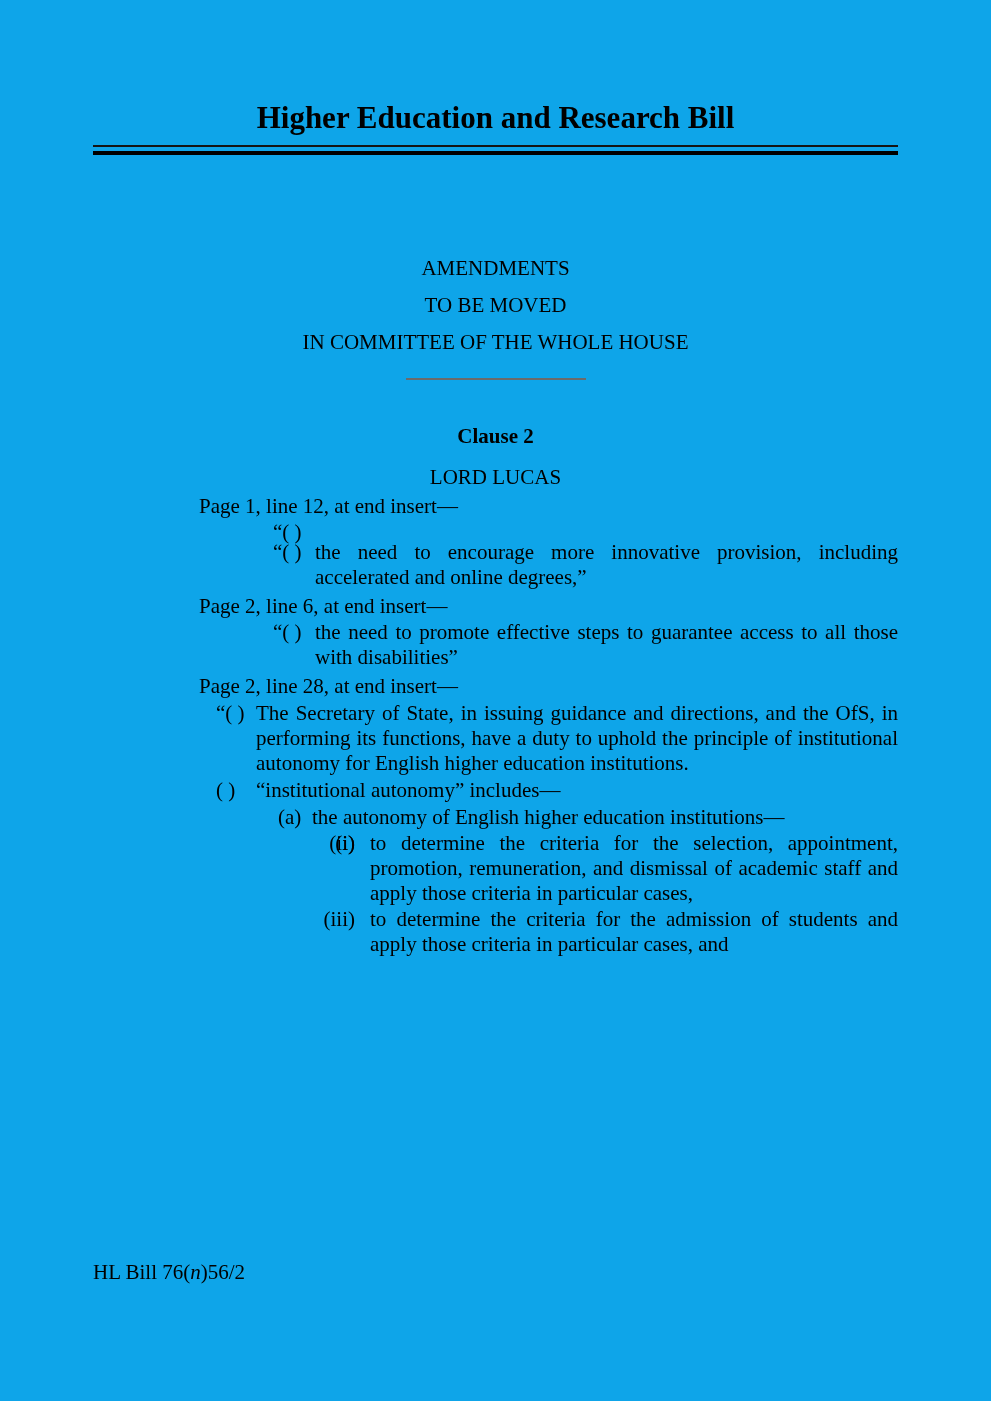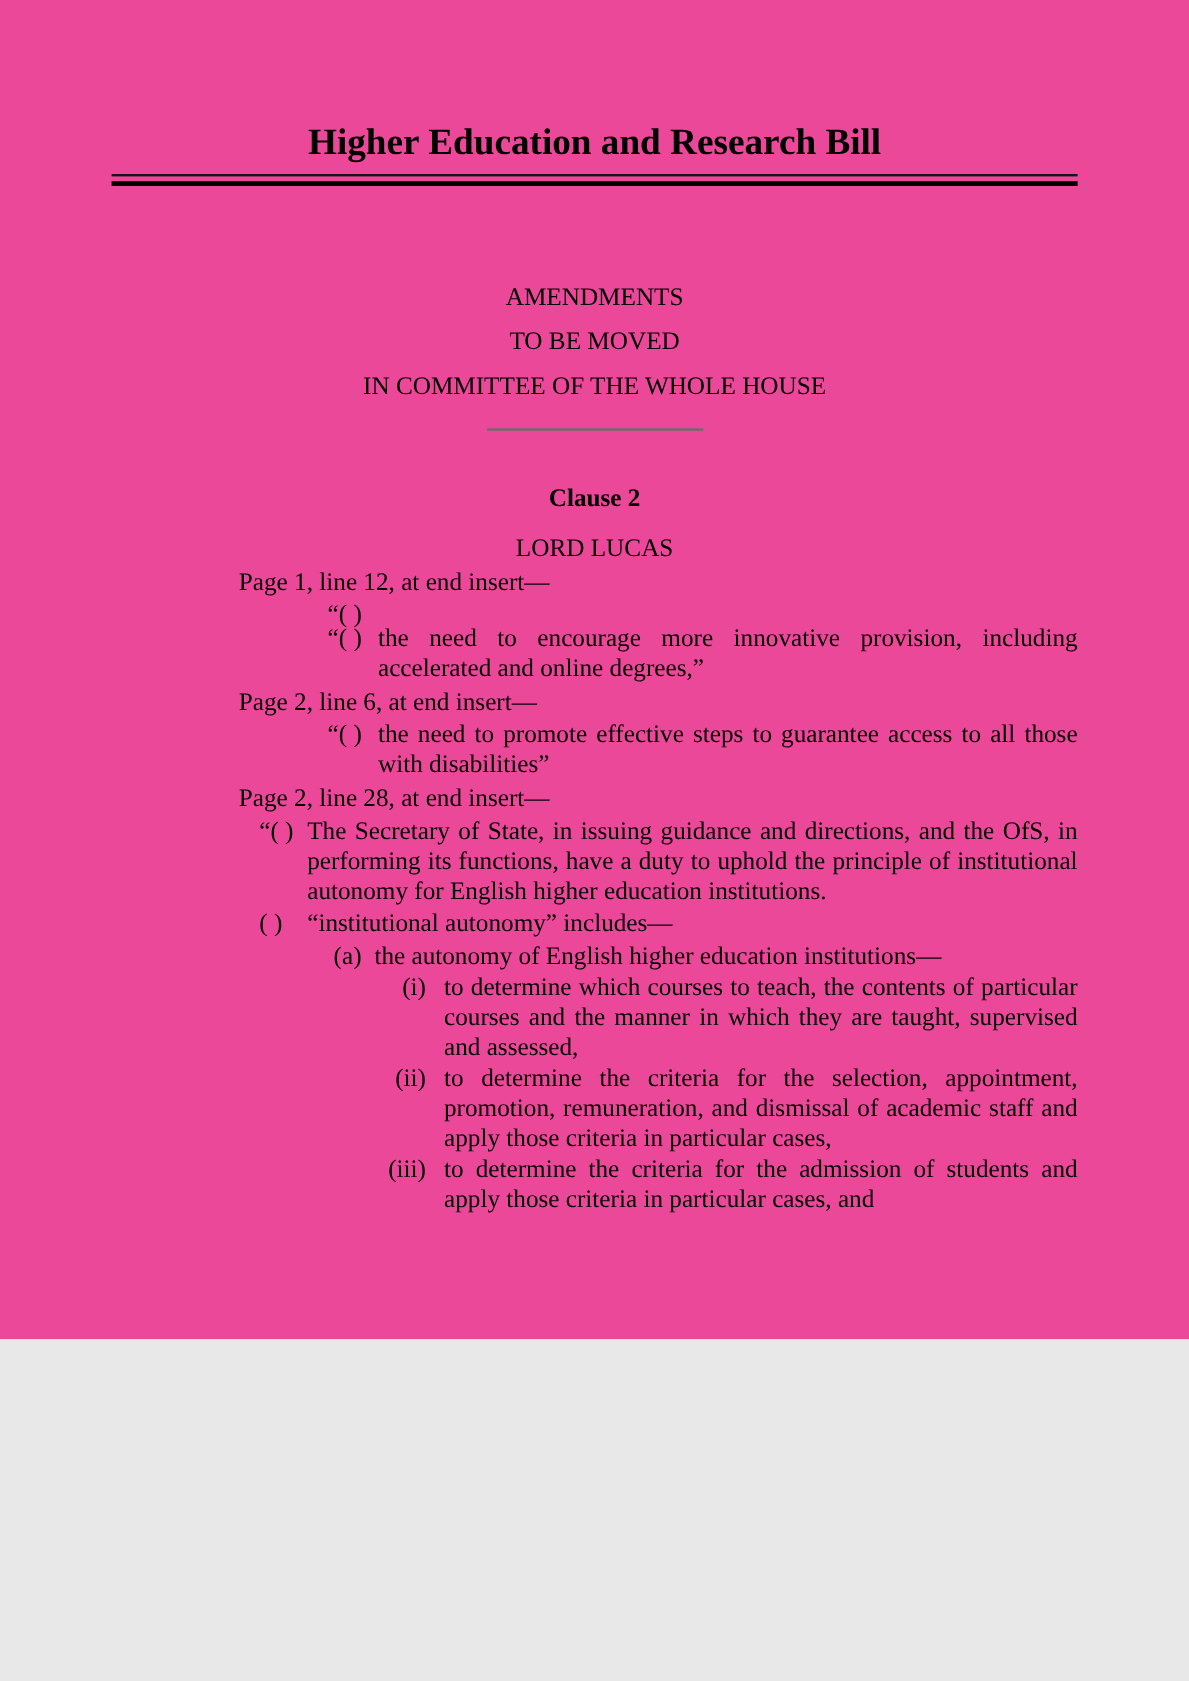--- a/index.html
+++ b/index.html
@@ -1,22 +1,22 @@
 <!DOCTYPE html>
 <html><head>
 <meta charset="utf-8">
 <style>
   * { margin: 0; padding: 0; box-sizing: border-box; }
   html, body { background: #e8e8e8; }
   .page {
     position: relative;
     width: 991px;
-    height: 1116px;
+    height: 1401px;
     margin: 0 auto;
-    background: #ec4899;
+    background: #0ea5e9;
     color: #000000;
     font-family: "Liberation Serif", "DejaVu Serif", serif;
     font-size: 21px;
     line-height: 26px;
     overflow: hidden;
   }
   .content {
     position: absolute;
     left: 93px;
     right: 93px;
@@ -29,21 +29,21 @@
     line-height: 38px;
     font-weight: bold;
   }
   .double-rule {
     margin-top: 8px;
     height: 10px;
     border-top: 2px solid #151515;
     border-bottom: 4px solid #000000;
   }
   .heading-block {
-    margin-top: 74px;
+    margin-top: 95px;
     text-align: center;
   }
   .heading-block .hline { line-height: 37px; }
   .short-rule {
     width: 180px;
     height: 2px;
     background: #6b6b6b;
     margin: 17px auto 0 auto;
   }
   .clause {
@@ -146,21 +146,20 @@
           <span>“institutional autonomy” includes—</span>
         </div>
 
         <div class="p p-ka">
           <span class="marker">(a)</span>
           <span>the autonomy of English higher education institutions—</span>
         </div>
 
         <div class="p p-ki">
           <span class="marker">(i)</span>
-          <span>to determine which courses to teach, the contents of particular courses and the manner in which they are taught, supervised and assessed,</span>
         </div>
 
         <div class="p p-ki">
           <span class="marker">(ii)</span>
           <span>to determine the criteria for the selection, appointment, promotion, remuneration, and dismissal of academic staff and apply those criteria in particular cases,</span>
         </div>
 
         <div class="p p-ki">
           <span class="marker">(iii)</span>
           <span>to determine the criteria for the admission of students and apply those criteria in particular cases, and</span>

